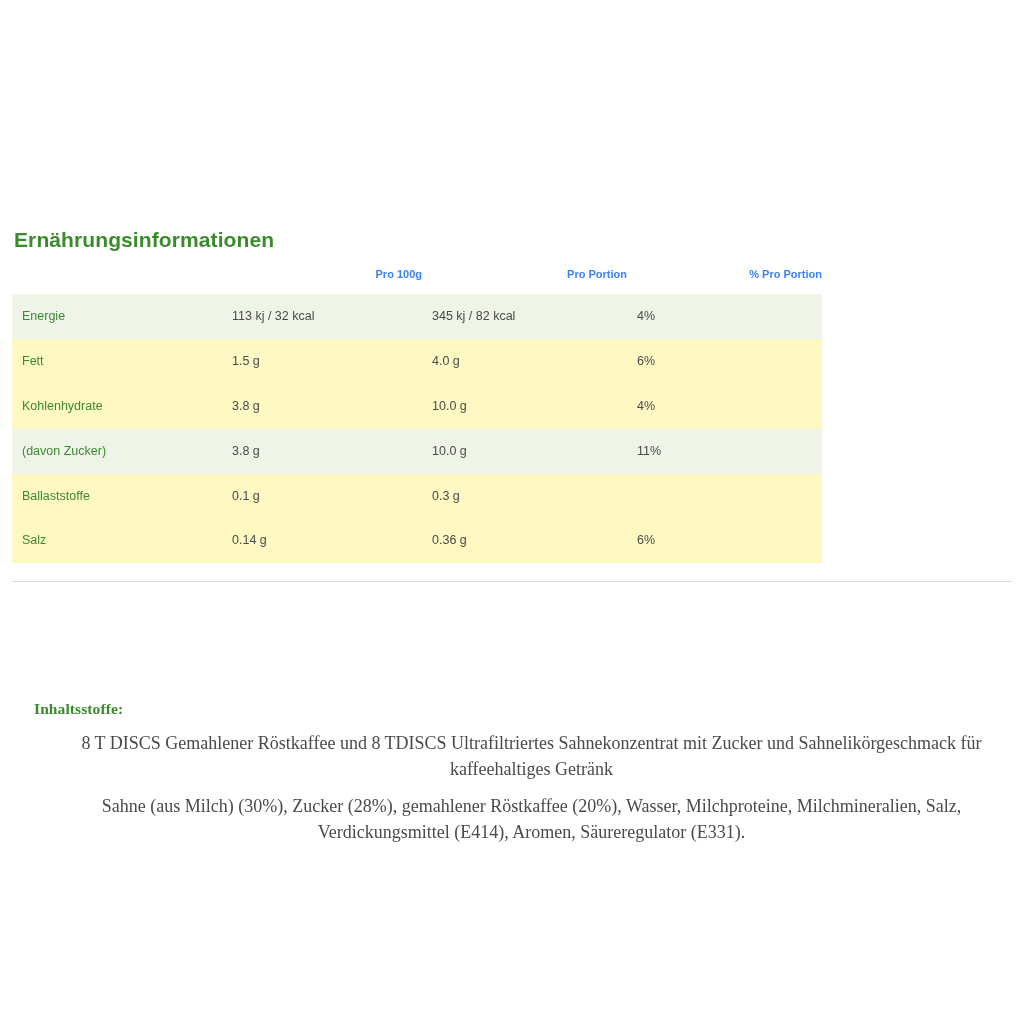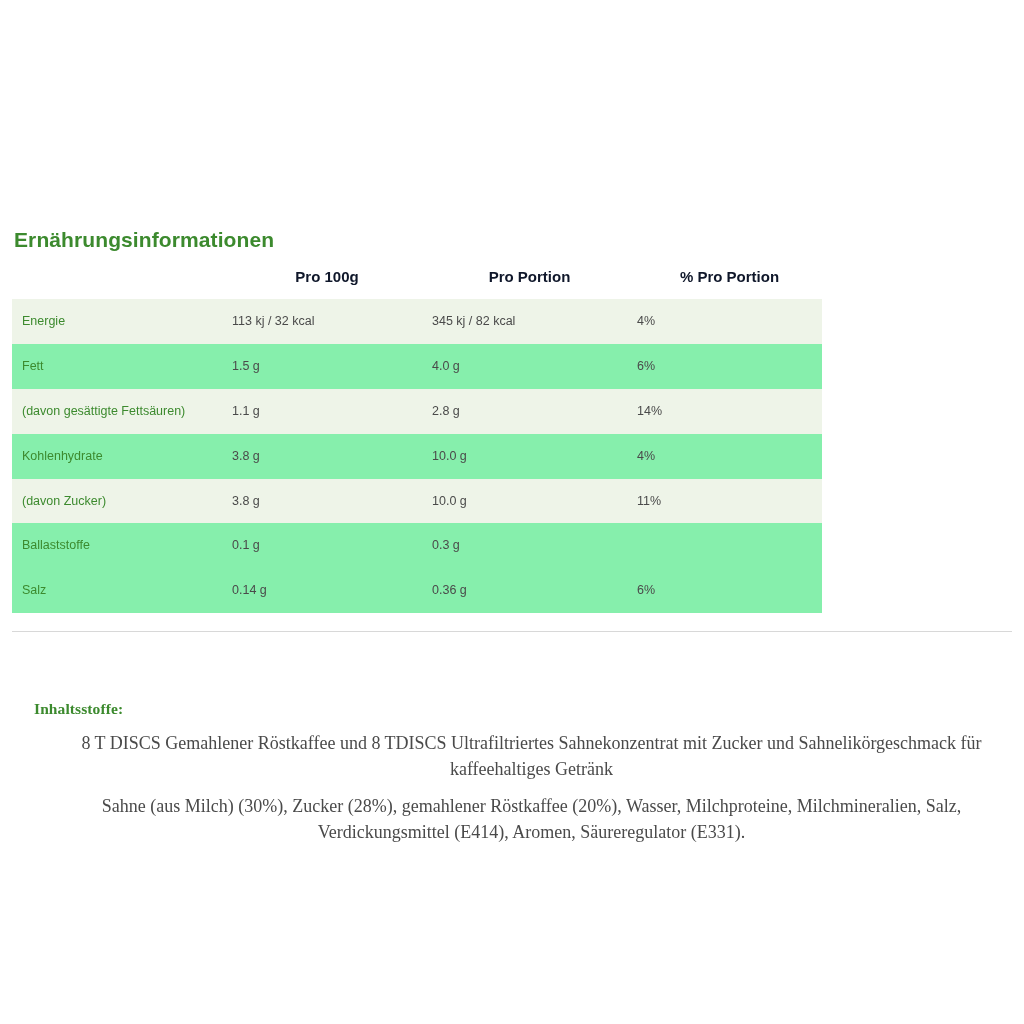--- a/index.html
+++ b/index.html
@@ -36,45 +36,45 @@
   table.nutrition {
     border-collapse: collapse;
     width: 810px;
     table-layout: fixed;
   }
   table.nutrition col.c0 { width: 210px; }
   table.nutrition col.c1 { width: 200px; }
   table.nutrition col.c2 { width: 205px; }
   table.nutrition col.c3 { width: 195px; }
   table.nutrition thead th {
-    text-align: center;
-    font-size: 15px;
+    text-align: right;
+    font-size: 11px;
     font-weight: bold;
-    color: #0f172a;
+    color: #3b82f6;
     padding: 0 0 14px 10px;
     vertical-align: bottom;
   }
   table.nutrition thead th.first {
     padding-left: 10px;
   }
   table.nutrition tbody td {
     font-size: 12.5px;
     padding: 14px 10px 14px 10px;
     vertical-align: top;
     line-height: 1.35;
     color: #4a4a4a;
   }
   table.nutrition tbody td.label {
     color: #3c8a2e;
   }
   table.nutrition tbody tr.shaded td {
     background: #eef4e8;
   }
   table.nutrition tbody tr.plain td {
-    background: #86efac;
+    background: #fef9c3;
   }
   .hr {
     width: 1000px;
     height: 1px;
     background: #d8d8d8;
     margin: 18px 0 0 0;
   }
   .ingredients {
     position: absolute;
     left: 34px;
@@ -126,26 +126,20 @@
           <td>113 kj / 32 kcal</td>
           <td>345 kj / 82 kcal</td>
           <td>4%</td>
         </tr>
         <tr class="plain">
           <td class="label">Fett</td>
           <td>1.5 g</td>
           <td>4.0 g</td>
           <td>6%</td>
         </tr>
-        <tr class="shaded">
-          <td class="label">(davon gesättigte Fettsäuren)</td>
-          <td>1.1 g</td>
-          <td>2.8 g</td>
-          <td>14%</td>
-        </tr>
         <tr class="plain">
           <td class="label">Kohlenhydrate</td>
           <td>3.8 g</td>
           <td>10.0 g</td>
           <td>4%</td>
         </tr>
         <tr class="shaded">
           <td class="label">(davon Zucker)</td>
           <td>3.8 g</td>
           <td>10.0 g</td>

